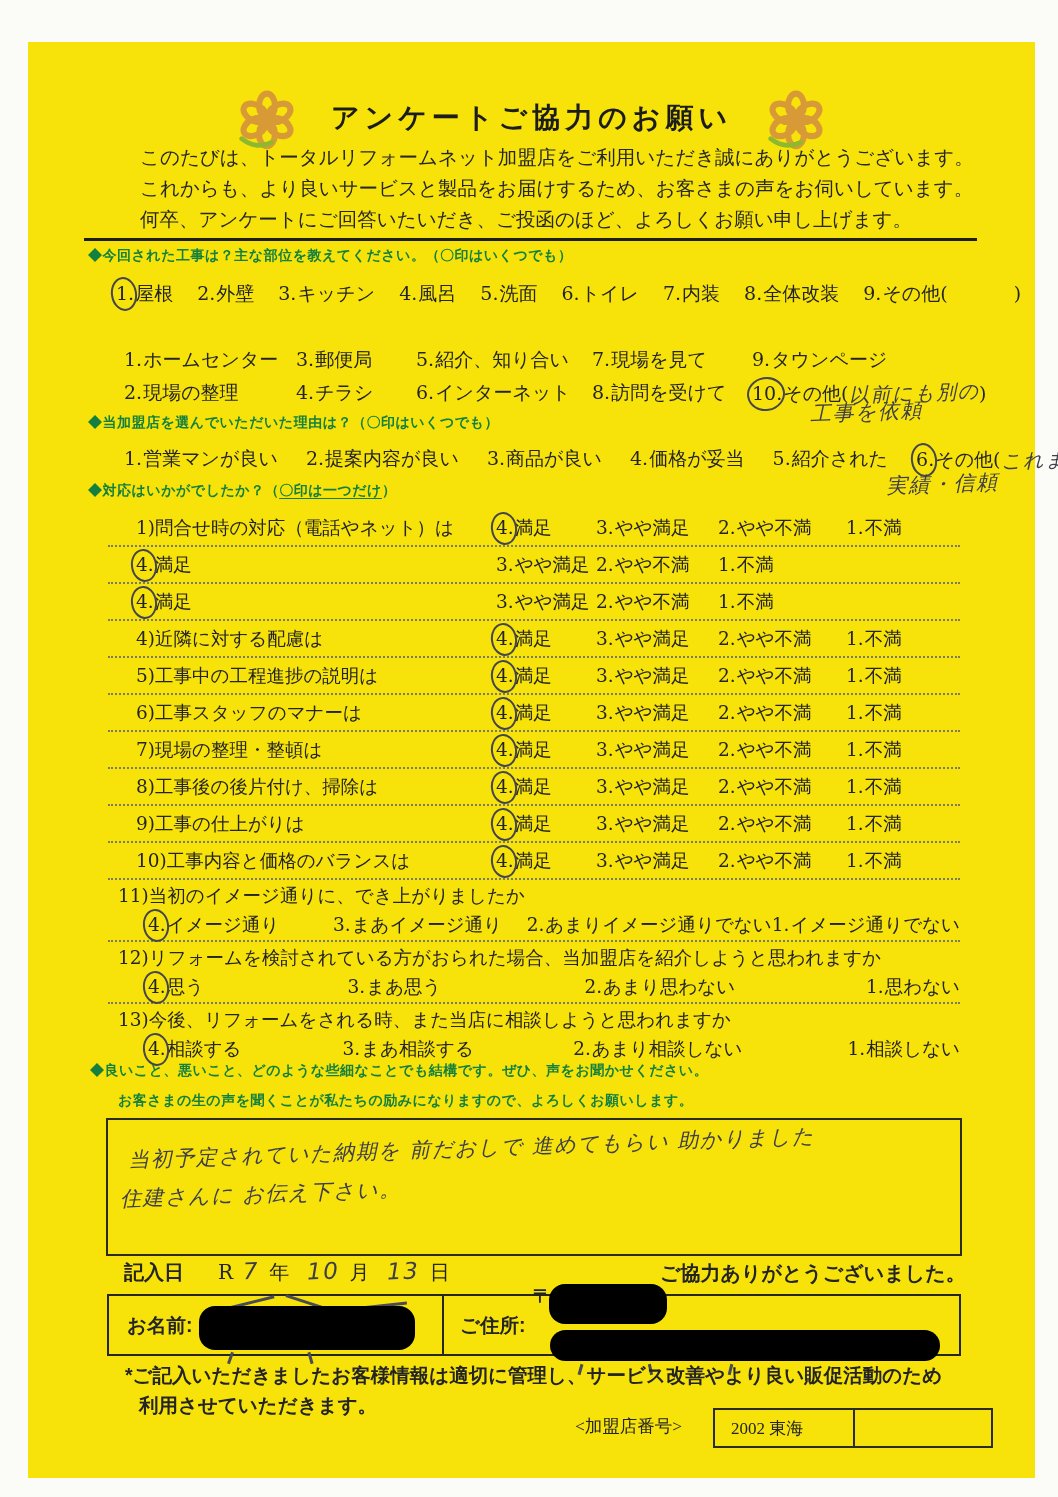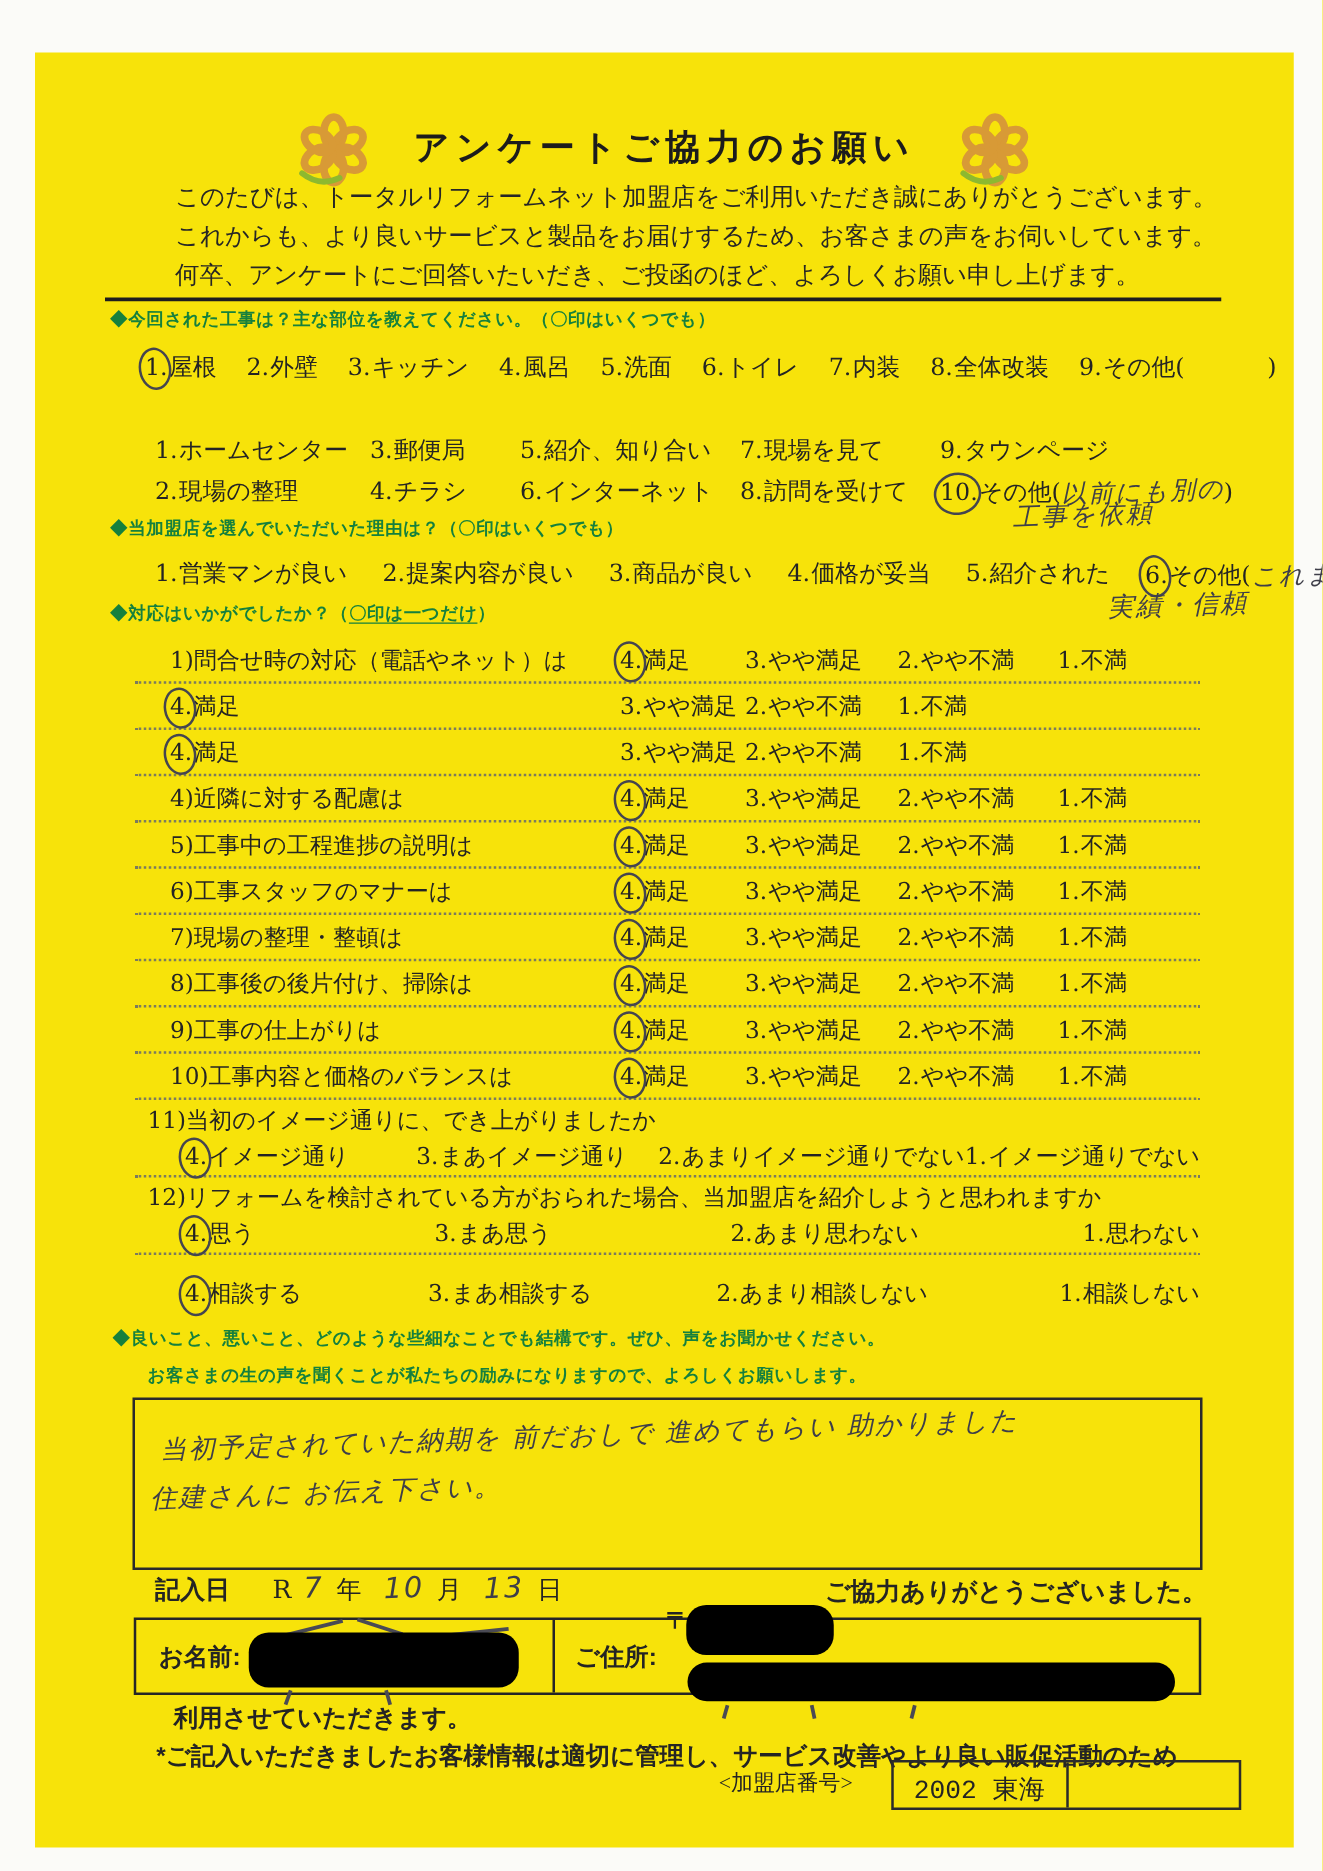--- a/index.html
+++ b/index.html
@@ -52,21 +52,21 @@
   .dlabel{font-family:"Liberation Sans",sans-serif;font-weight:bold;}
   .thanks{left:632px;top:1218px;font-weight:bold;font-size:20px;}
   .nbox{left:79px;top:1252px;width:850px;height:58px;border:2px solid #262626;}
   .ndiv{position:absolute;left:333px;top:0;bottom:0;border-left:2px solid #262626;}
   .flabel{position:absolute;font-weight:bold;font-size:19.5px;top:16px;}
   .redact{position:absolute;background:#000;border-radius:16px;}
   .pstroke{position:absolute;background:#4a4a54;}
   .privacy{left:97px;top:1318px;font-weight:bold;font-size:19.5px;line-height:30px;}
   .member{left:547px;top:1372px;font-family:Liberation Serif, serif;font-size:17.5px;}
   .mbox{left:685px;top:1366px;width:276px;height:36px;border:2px solid #2b2b2b;
-        font-family:Liberation Mono, monospace;font-size:21px;}
+        font-family:Liberation Serif, serif;font-size:17px;}
   .mdiv{position:absolute;left:138px;top:0;bottom:0;border-left:2px solid #2b2b2b;}
   .mval{position:absolute;left:16px;top:7px;}
 </style>
 </head>
 <body>
 
 <div class="paper">
 
   <div class="abs titlerow">
     <svg width="60" height="64" viewBox="-32 -36 64 68">
@@ -227,20 +227,21 @@
       <div class="ext extb">
         <div class="extq">12)リフォームを検討されている方がおられた場合、当加盟店を紹介しようと思われますか</div>
         <div class="extopts">
           <span class="opt"><span class="num circ">4.</span><span class="lab">思う</span></span>
           <span class="opt"><span class="num">3.</span><span class="lab">まあ思う</span></span>
           <span class="opt"><span class="num">2.</span><span class="lab">あまり思わない</span></span>
           <span class="opt"><span class="num">1.</span><span class="lab">思わない</span></span>
         </div>
       </div>
       <div class="ext extb last">
+        <div class="extq">13)今後、リフォームをされる時、また当店に相談しようと思われますか</div>
         <div class="extopts">
           <span class="opt"><span class="num circ">4.</span><span class="lab">相談する</span></span>
           <span class="opt"><span class="num">3.</span><span class="lab">まあ相談する</span></span>
           <span class="opt"><span class="num">2.</span><span class="lab">あまり相談しない</span></span>
           <span class="opt"><span class="num">1.</span><span class="lab">相談しない</span></span>
         </div>
       </div>
     </div>
 
   <div class="abs qhead" style="left:62px;top:1020px;">◆良いこと、悪いこと、どのような些細なことでも結構です。ぜひ、声をお聞かせください。</div>
@@ -274,22 +275,22 @@
     <span class="flabel" style="left:351px;">ご住所:</span>
     <span class="abs" style="left:424px;top:-12px;font-size:18px;font-weight:bold;">〒</span>
     <div class="redact" style="left:440px;top:-12px;width:118px;height:40px;"></div>
     <div class="redact" style="left:441px;top:34px;width:390px;height:31px;"></div>
     <span class="pstroke" style="left:470px;top:68px;width:3px;height:11px;transform:rotate(16deg);"></span>
     <span class="pstroke" style="left:540px;top:68px;width:3px;height:11px;transform:rotate(-12deg);"></span>
     <span class="pstroke" style="left:620px;top:68px;width:3px;height:11px;transform:rotate(14deg);"></span>
   </div>
 
   <div class="abs privacy">
+    <div>*ご記入いただきましたお客様情報は適切に管理し、サービス改善やより良い販促活動のため</div>
     <div style="padding-left:14px;">利用させていただきます。</div>
-    <div>*ご記入いただきましたお客様情報は適切に管理し、サービス改善やより良い販促活動のため</div>
   </div>
 
   <div class="abs member">&lt;加盟店番号&gt;</div>
   <div class="abs mbox">
     <span class="mval">2002 東海</span>
     <div class="mdiv"></div>
   </div>
 
 </div>
 

